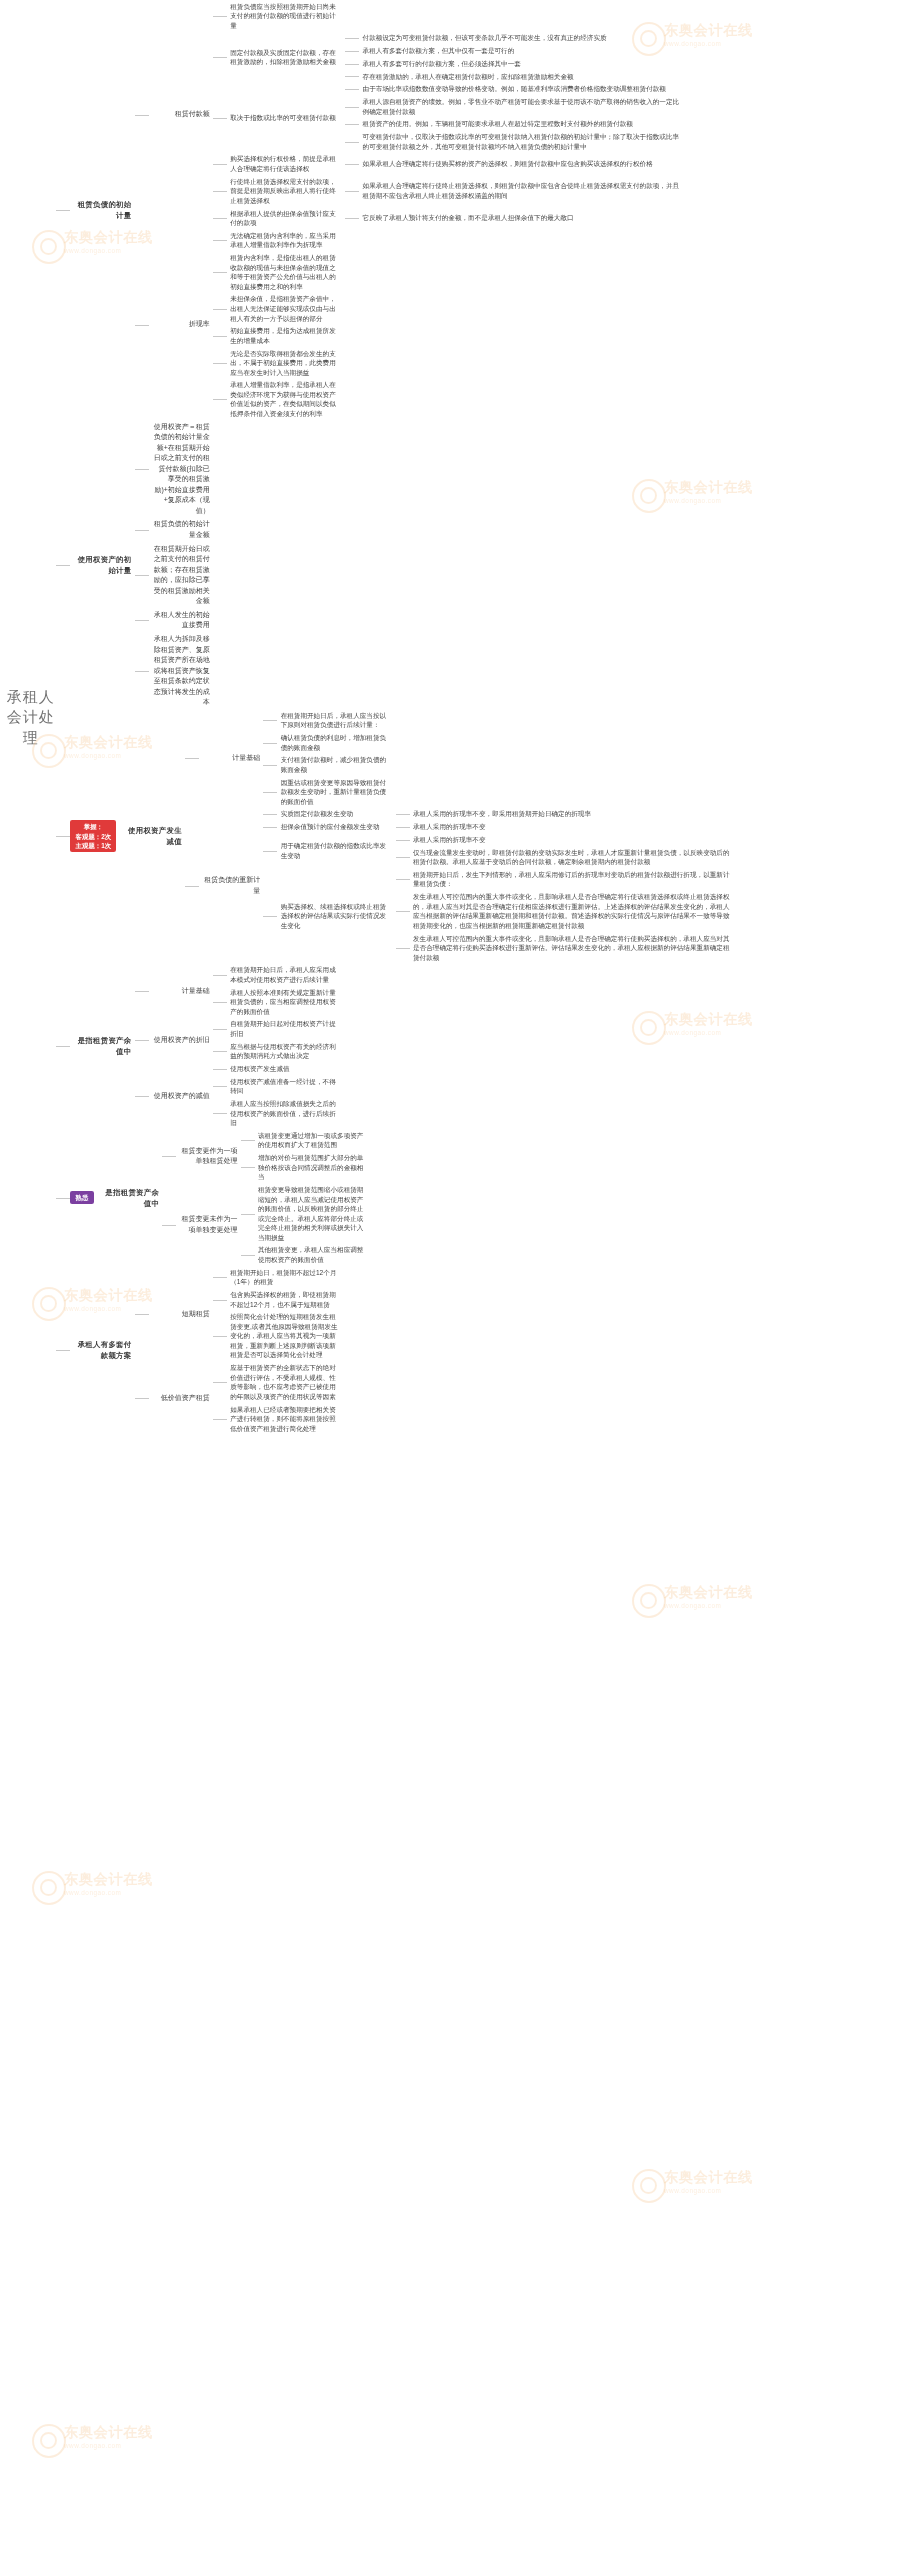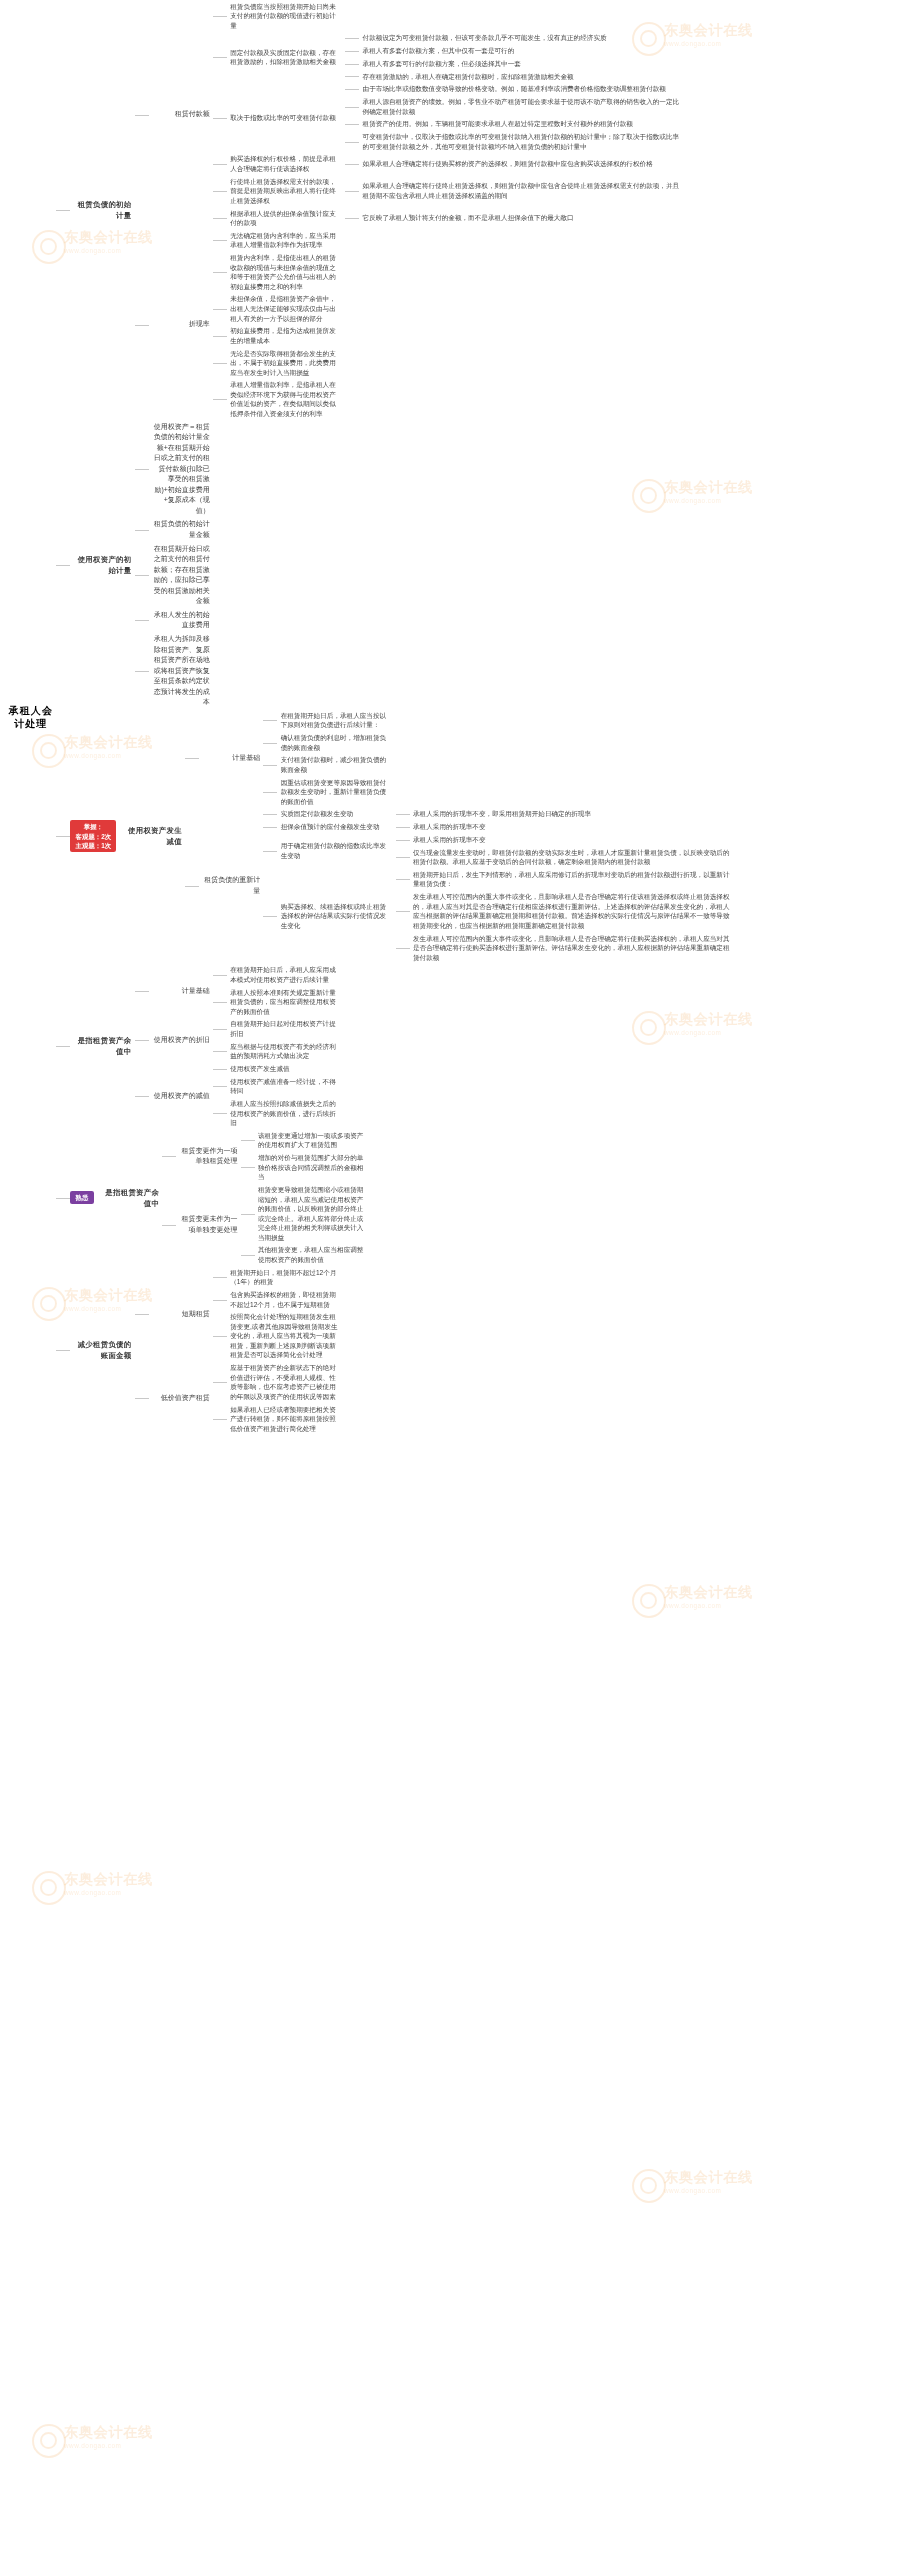--- a/index.html
+++ b/index.html
@@ -39,23 +39,23 @@
     content:"";position:absolute;left:6.4px;top:6.4px;width:12.8px;height:12.8px;
     border-radius:50%;border:2.1px solid #f0a24a;
   }
 
   
   .mm{display:flex;align-items:center;width:918px;}
   .root{
     flex:0 0 auto;
     width:51px;
     margin-left:5.3px;
-    color:#000000;
-    font-size:10px;
-    font-weight:700;
+    color:#737373;
+    font-size:15px;
+    font-weight:400;
     line-height:1.35;
     text-align:center;
     letter-spacing:1.1px;
   }
   .branches{flex:1 1 auto;}
 
   ul.lvl{list-style:none;margin:0;padding:0;}
   li.node{position:relative;display:flex;align-items:center;}
   .nodebox{flex:0 0 auto;display:flex;align-items:center;}
   .label{
@@ -680,21 +680,21 @@
                       </li>
                     </ul>
                   </div>
                 </li>
               </ul>
             </div>
           </li>
           <li class="node l1">
             <div class="conn"></div>
             <div class="nodebox">
-              <div class="label w-s">减少租赁负债的账面金额</div>
+              <div class="label w-s">承租人有多套付款额方案</div>
             </div>
             <div class="children">
               <ul class="lvl">
                 <li class="node l2">
                   <div class="conn"></div>
                   <div class="nodebox">
                     <div class="label w-s">短期租赁</div>
                   </div>
                   <div class="children">
                     <ul class="lvl">

